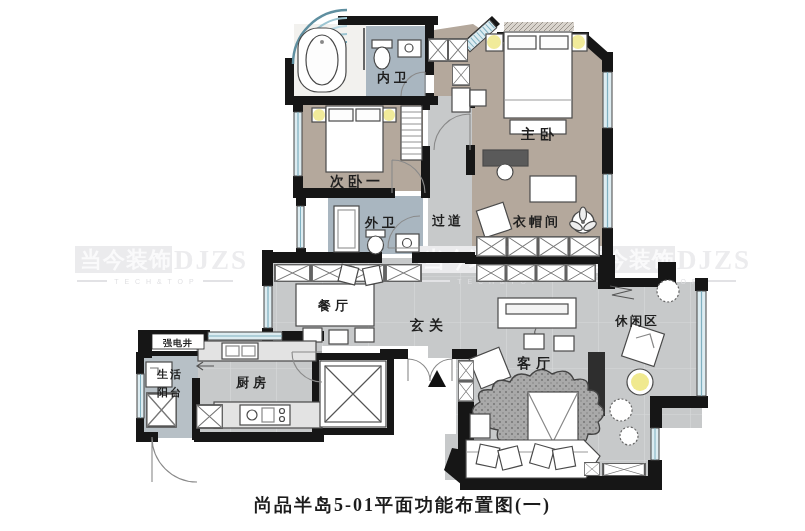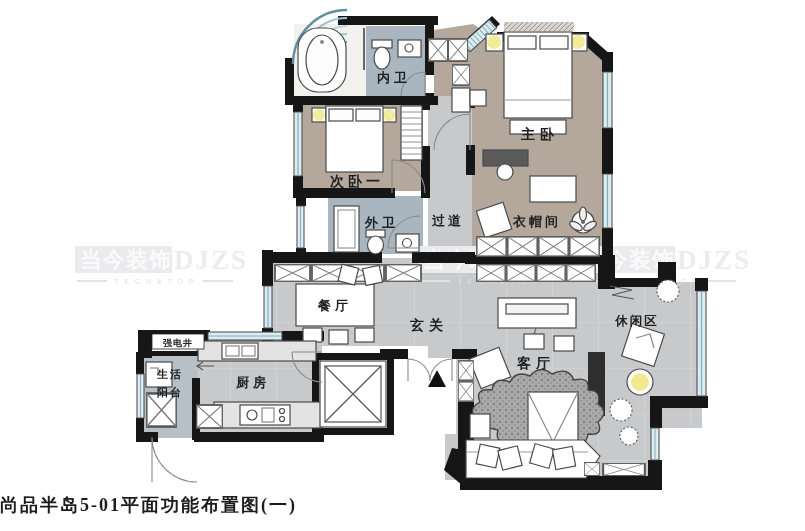--- a/index.html
+++ b/index.html
@@ -1,20 +1,20 @@
 <!DOCTYPE html>
 <html><head>
 <meta charset="utf-8">
 <style>
   html,body{margin:0;padding:0;background:#ffffff;}
   body{font-family:"Liberation Sans",sans-serif;}
   .stage{position:relative;width:805px;height:531px;background:#fff;overflow:hidden;}
   svg{position:absolute;left:0;top:0;}
   .title-bar{
-    position:absolute;left:0;top:493px;width:805px;text-align:left;
+    position:absolute;left:0;top:493px;width:805px;text-align:center;
     font-family:"Liberation Serif",serif;font-weight:bold;font-size:18px;
     letter-spacing:2px;color:#1c1c1c;
   }
   .room-label{font-family:"Liberation Serif",serif;font-weight:bold;fill:#1f1f1f;}
   .wm-cn{font-family:"Liberation Sans",sans-serif;font-weight:bold;fill:#fafafb;}
   .wm-en{font-family:"Liberation Serif",serif;font-weight:bold;fill:#ececee;}
   .wm-tag{font-family:"Liberation Sans",sans-serif;fill:#dfdfe2;}
 </style>
 </head>
 <body>

